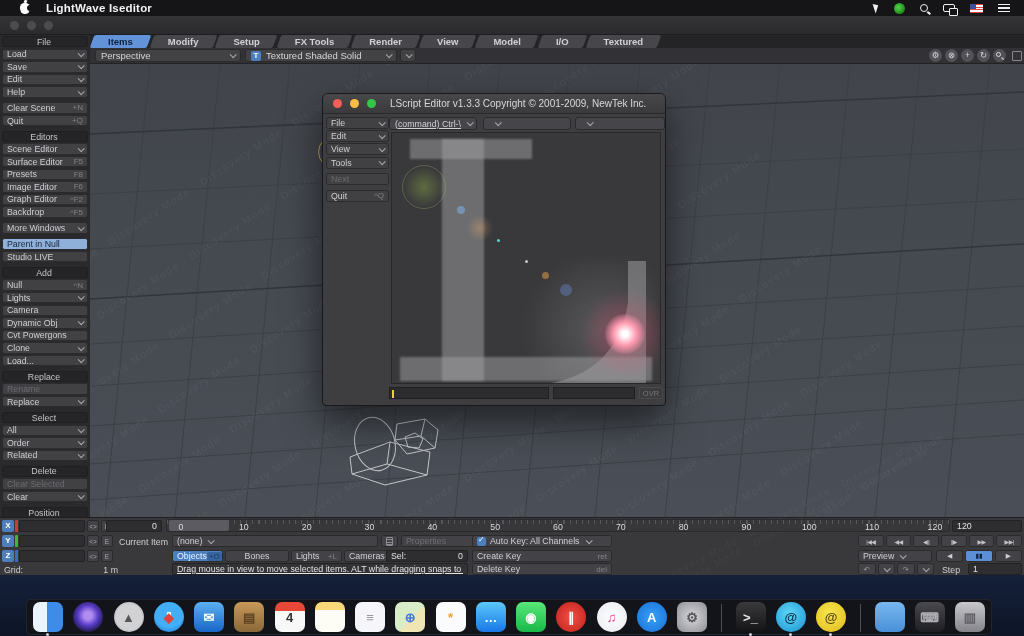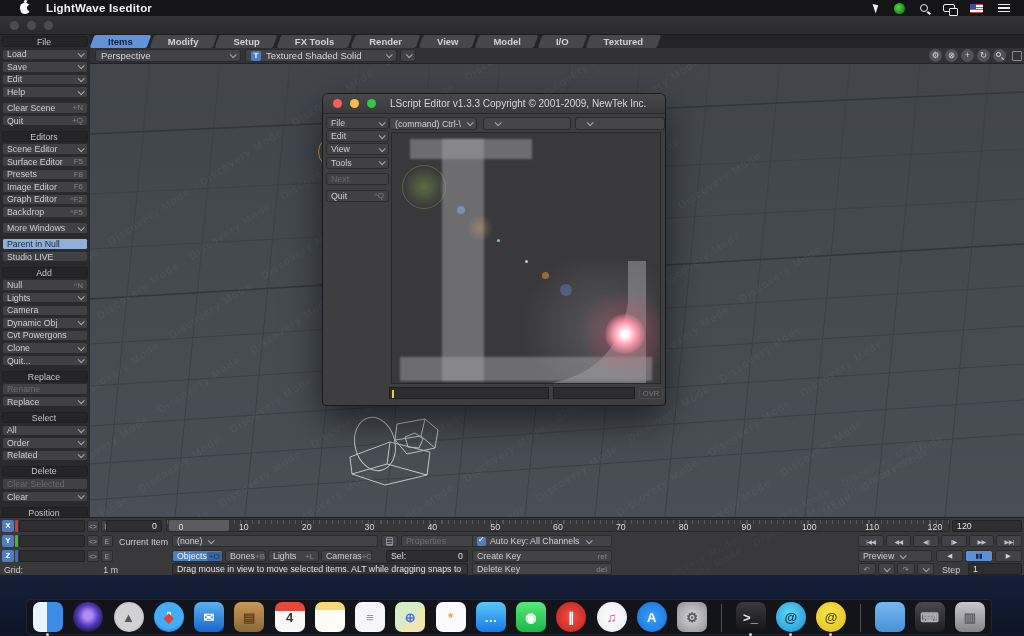--- a/index.html
+++ b/index.html
@@ -179,21 +179,21 @@
   .dock-item { position:relative; width:30px; height:30px; flex:none; }
   .dock-item .iconbox { width:30px; height:30px; border-radius:7px; display:flex; align-items:center;
     justify-content:center; font-size:13px; font-weight:bold; overflow:hidden; }
   .dock-item.circle .iconbox { border-radius:50%; }
   .dock-item.running::after { content:""; position:absolute; left:13px; bottom:-4px; width:3px; height:3px;
     border-radius:50%; background:#cfcfd4; }
   .dock-item.divider { width:8px; }
   .dock-item.divider::before { content:""; position:absolute; left:4px; top:2px; width:1px; height:28px;
     background:rgba(255,255,255,.25); }
 
-  .nw { white-space:nowrap; }
+  .nw { white-space:nowrap;text-decoration:underline; }
 </style>
 </head>
 <body>
 
 <div id="screen">
 
   <div class="menubar">
     <div class="apple"></div>
     <div class="appname">LightWave Iseditor</div>
     <div class="mb-right">
@@ -438,21 +438,21 @@
 
         </div>
 
         <div class="sb-row">
           <span class="sb-label">Clone</span>
           <span class="sb-sc"></span>
           <span class="chev show"></span>
         </div>
 
         <div class="sb-row">
-          <span class="sb-label">Quit...</span>
+          <span class="sb-label">Load...</span>
           <span class="sb-sc"></span>
           <span class="chev show"></span>
         </div>
 
         <div class="sb-row hdr gap">
           <span class="sb-label">Replace</span>
           <span class="sb-sc"></span>
 
         </div>
 
@@ -752,21 +752,21 @@
       </div>
 
       <div class="brow" style="left:0;top:32px;width:1024px;">
         <div style="position:absolute;left:172px;display:flex;gap:2px;text-align:center;">
 
             <div class="bbtn blue" style="position:relative;width:51px;">
               <span class="lbl">Objects</span>
               <span class="sc">+O</span>
             </div>
 
-            <div class="bbtn" style="position:relative;width:41px;">
+            <div class="bbtn" style="position:relative;width:64px;flex-direction:column;">
               <span class="lbl">Bones</span>
               <span class="sc">+B</span>
             </div>
 
             <div class="bbtn" style="position:relative;width:51px;">
               <span class="lbl">Lights</span>
               <span class="sc">+L</span>
             </div>
 
             <div class="bbtn" style="position:relative;width:51px;">

